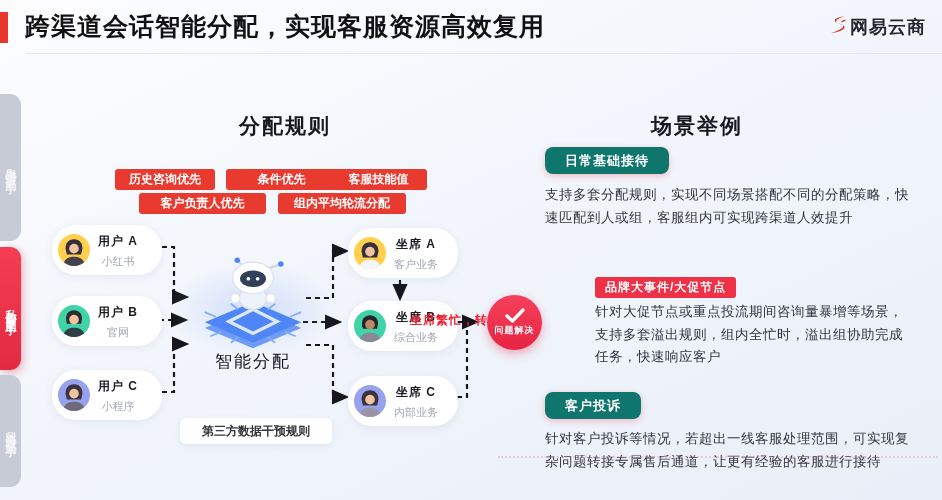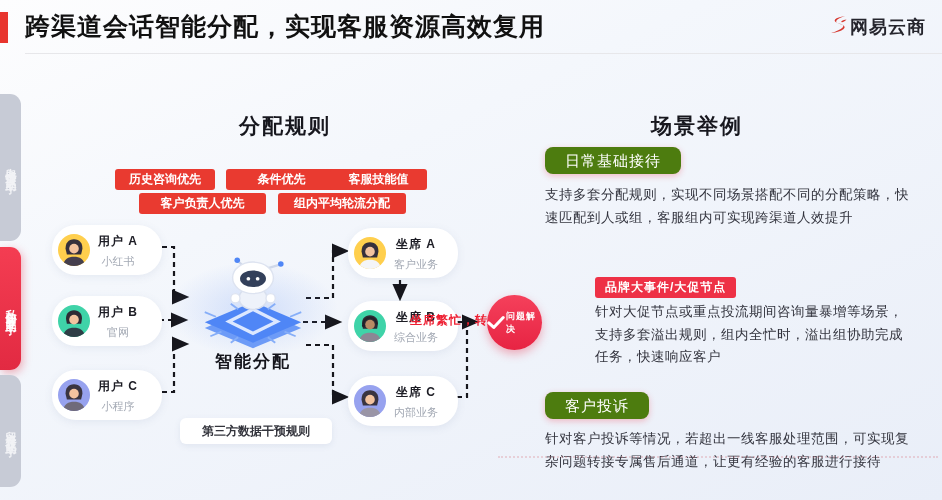--- a/index.html
+++ b/index.html
@@ -55,35 +55,35 @@
   .p-meta { margin-left:8px; line-height:1.25;text-align:center; }
   .p-name { font-size:12px; font-weight:800; color:#1c1c24; letter-spacing:1px; white-space:nowrap; }
   .p-sub  { font-size:11px; color:#a2a8b3; white-space:nowrap; }
   .u1 { left:52px;  top:225px; } .u2 { left:52px;  top:296px; } .u3 { left:52px;  top:370px; }
   .a1 { left:348px; top:228px; } .a2 { left:348px; top:301px; } .a3 { left:348px; top:376px; }
   
   .robot-wrap { position:absolute; left:196px; top:250px; width:114px; height:102px; }
   .robot-glow { position:absolute; left:168px; top:262px; width:170px; height:95px; border-radius:50%;
     background:radial-gradient(closest-side, rgba(120,160,245,.28), rgba(120,160,245,0)); }
   .center-label { position:absolute; left:196px; top:350px; width:114px; text-align:center;
-    font-size:17px; font-weight:700; color:#15151c; letter-spacing:2px; }
+    font-size:17px; font-weight:400; color:#15151c; letter-spacing:2px; }
   .third-party-box { position:absolute; left:180px; top:418px; width:152px; height:26px; line-height:26px;
     background:#fff; border-radius:6px; text-align:center; font-size:12px; font-weight:700; color:#33343c;
     box-shadow:0 2px 6px rgba(90,110,150,.10); }
   
   .transfer-note { position:absolute; left:410px; top:280px; font-size:12px; font-weight:800; color:#ee1f32; letter-spacing:1px;margin-top:32px; }
   .result-circle { position:absolute; left:487px; top:295px; width:55px; height:55px; border-radius:50%;
     background:linear-gradient(180deg,#f5405b,#e72443); box-shadow:0 4px 10px rgba(231,36,67,.35);
-    display:flex; flex-direction:row; align-items:center; justify-content:center; gap:1px; }
+    display:flex; flex-direction:column; align-items:center; justify-content:center; gap:1px; }
   .result-circle svg { width:20px; height:15px; display:block; }
   .result-label { font-size:9px; font-weight:700; color:#fff; letter-spacing:1px; }
   
   .scen-tag-big {
     position:absolute; height:27px; line-height:27px; padding:0 20px;
-    background:#4d7c0f; color:#fff; font-size:15px; font-weight:400; letter-spacing:1px;
+    background:#0f766e; color:#fff; font-size:13px; font-weight:700; letter-spacing:1px;
     border-radius:8px; box-shadow:0 2px 6px rgba(238,49,70,.30);
   }
   .scen-tag-small {
     position:absolute; height:21px; line-height:21px; padding:0 10px;
     background:#ee3146; color:#fff; font-size:12px; font-weight:800; letter-spacing:1px; border-radius:3px;
   }
   .scen-text { position:absolute; font-size:13.5px; line-height:1.68; color:#33343e; letter-spacing:.5px; }
   .st1-tag { left:545px; top:147px; } .st1-text { left:545px; top:184px; width:372px; }
   .st2-tag { left:595px; top:277px; } .st2-text { left:595px; top:301px; width:318px; }
   .st3-tag { left:545px; top:392px; } .st3-text { left:545px; top:428px; width:374px; }

